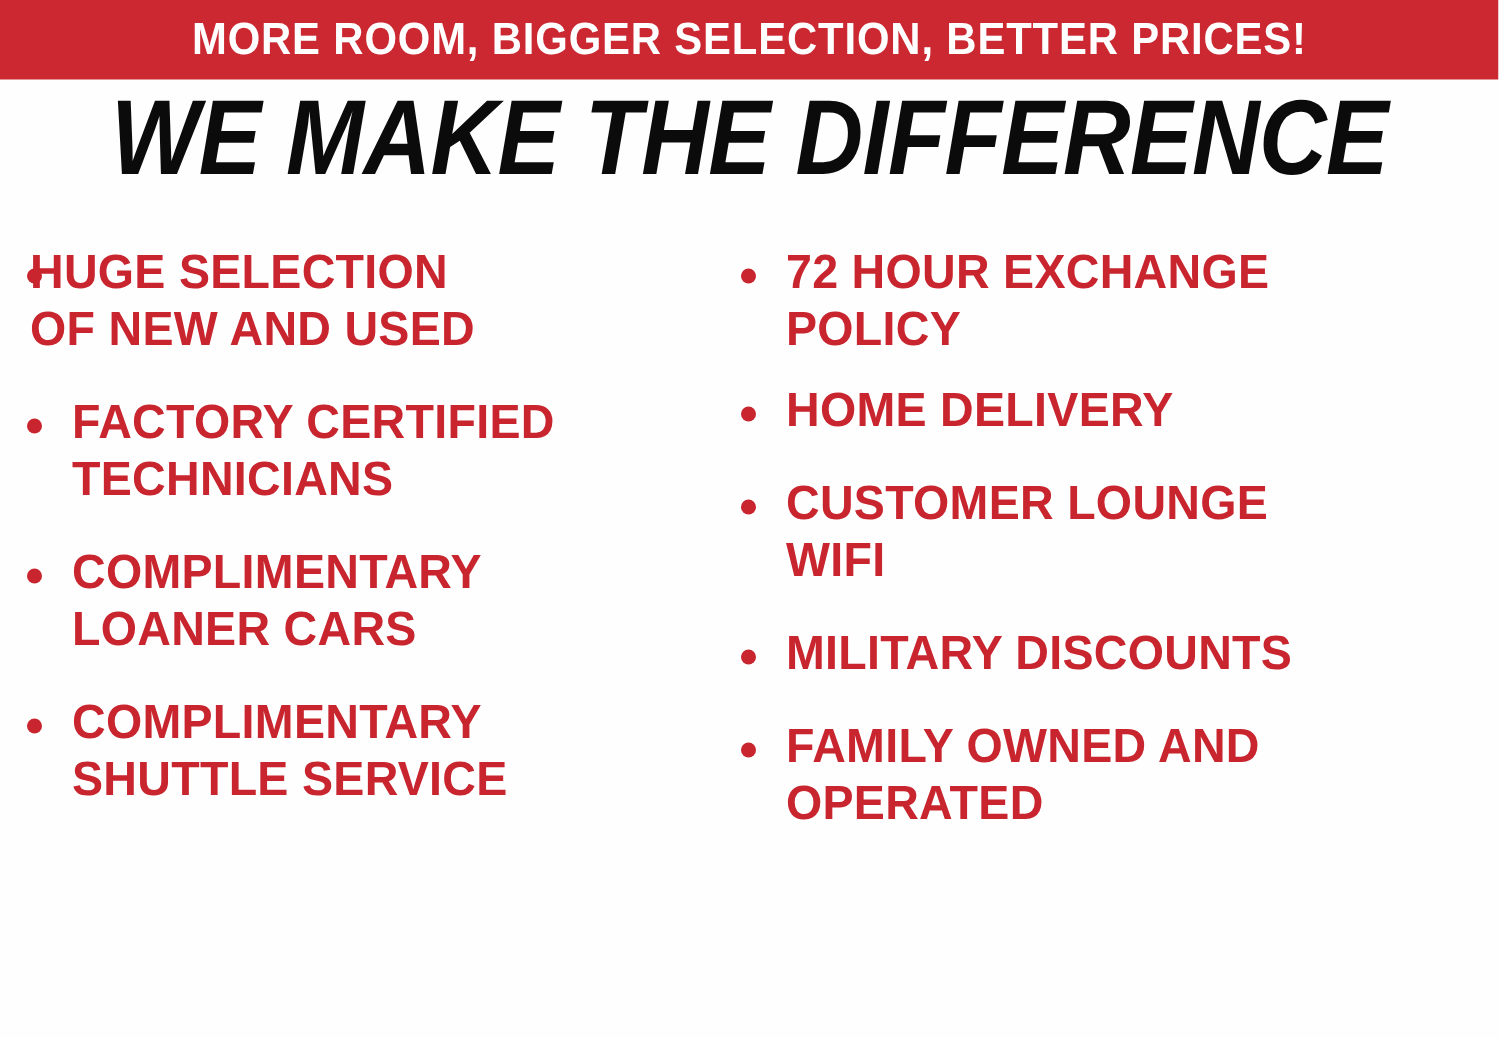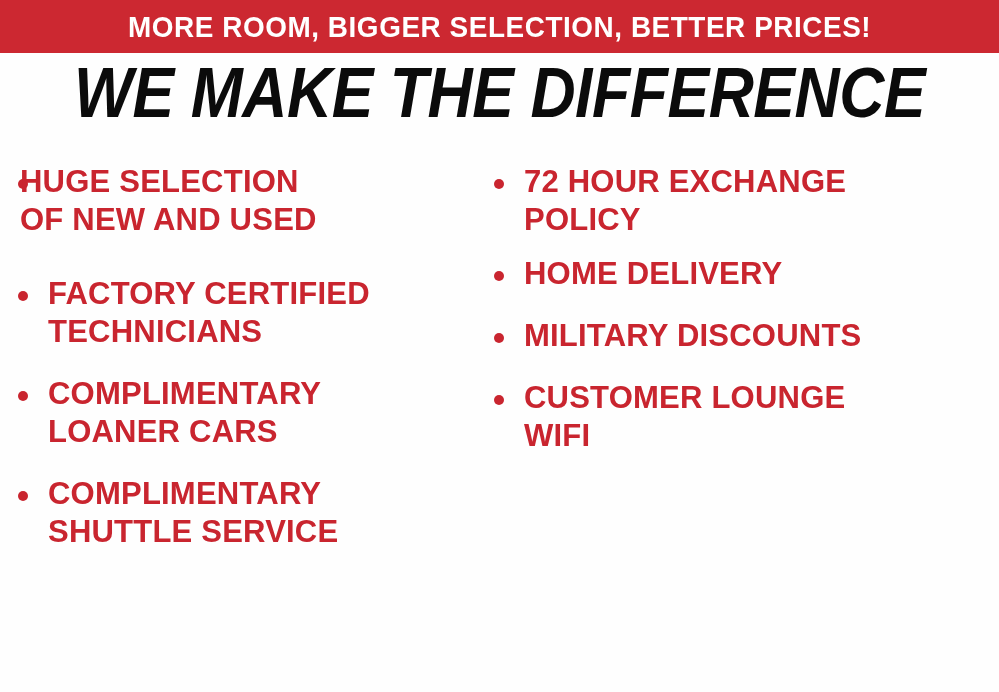--- a/index.html
+++ b/index.html
@@ -118,21 +118,21 @@
     line-height: 38px;
     letter-spacing: 0.2px;
     transform: scaleX(0.97);
     transform-origin: left center;
     white-space: pre-line;
   }
 
   
   .column-left  .feature-item.item-0 { margin-top: 10px; padding-left: 20px; }
   .column-left  .feature-item.item-1 { margin-top: 24px; }
-  .column-left  .feature-item.item-2 { margin-top: 36px; }
+  .column-left  .feature-item.item-2 { margin-top: 24px; }
   .column-left  .feature-item.item-3 { margin-top: 24px; }
   .column-left  .feature-item.item-4 { margin-top: 24px; }
 
   .column-right .feature-item.item-0 { margin-top: 10px; }
   .column-right .feature-item.item-1 { }
   .column-right .feature-item.item-2 { margin-top: 24px; }
   .column-right .feature-item.item-3 { margin-top: 24px; }
   .column-right .feature-item.item-4 { margin-top: 24px; }
   .column-right .feature-item.item-5 { margin-top: 24px; }
 </style>
@@ -177,25 +177,30 @@
     <div class="column column-right">
       <div class="feature-item item-0">
         <span class="bullet-dot"></span>
         <span class="feature-text">72 HOUR EXCHANGE
 POLICY</span>
       </div>
       <div class="feature-item item-1">
         <span class="bullet-dot"></span>
         <span class="feature-text">HOME DELIVERY</span>
       </div>
-      <div class="feature-item item-3">
-        <span class="bullet-dot"></span>
-        <span class="feature-text">MILITARY DISCOUNTS</span>
-      </div>
       <div class="feature-item item-2">
         <span class="bullet-dot"></span>
         <span class="feature-text">CUSTOMER LOUNGE
 WIFI</span>
       </div>
+      <div class="feature-item item-3">
+        <span class="bullet-dot"></span>
+        <span class="feature-text">MILITARY DISCOUNTS</span>
+      </div>
+      <div class="feature-item item-4">
+        <span class="bullet-dot"></span>
+        <span class="feature-text">FAMILY OWNED AND
+OPERATED</span>
+      </div>
     </div>
 
   </div>
 </div>
 
 </body></html>

